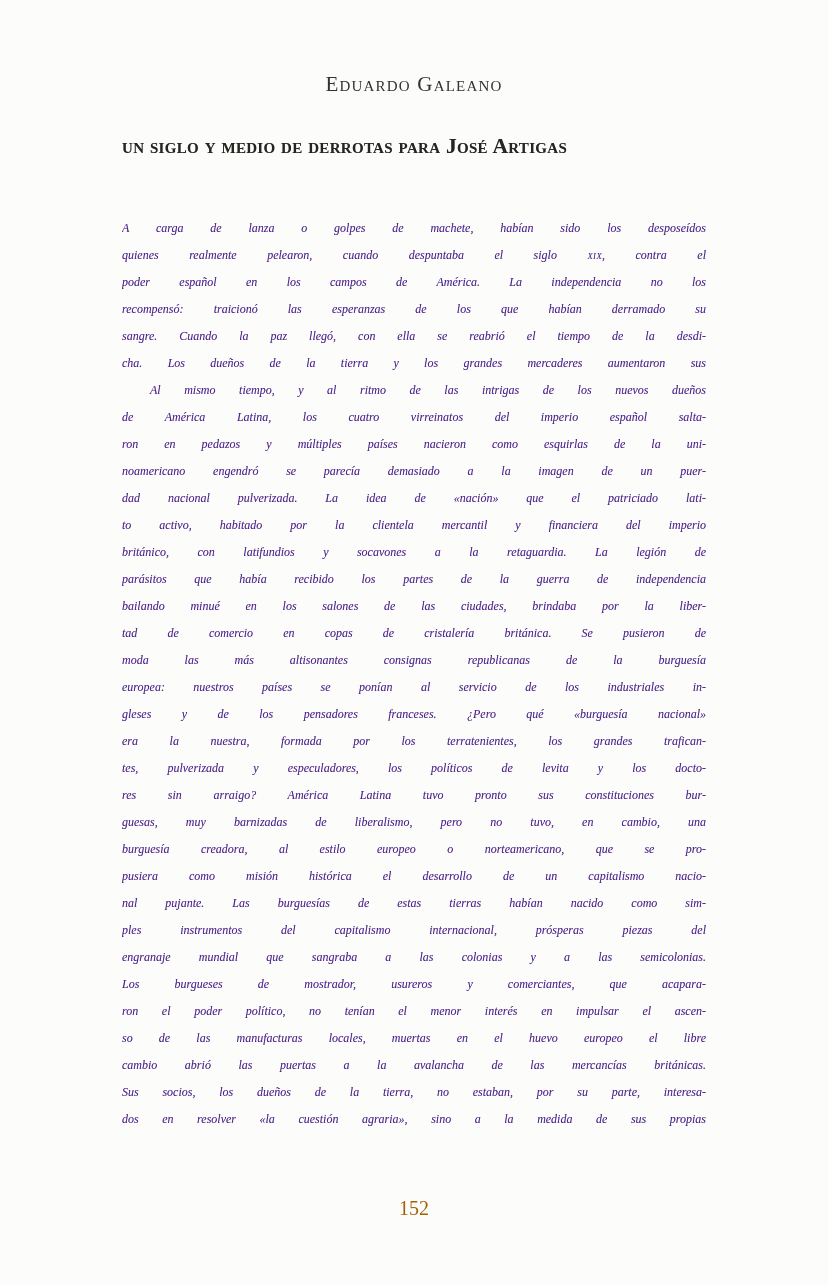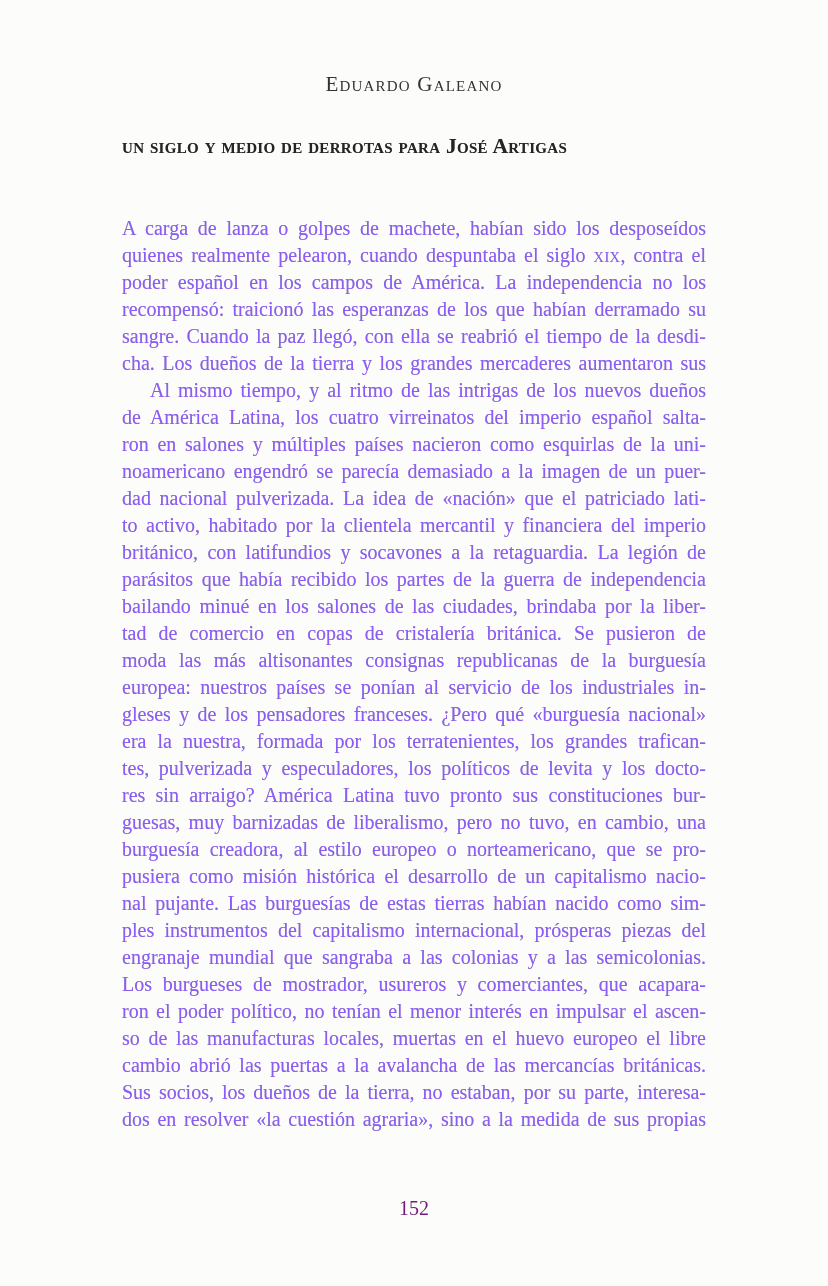--- a/index.html
+++ b/index.html
@@ -38,24 +38,25 @@
     letter-spacing: 0.3px;
     color: #262522;
     font-weight: 600;
     text-shadow: 0 0 0.5px rgba(40,38,35,0.35);
   }
   .body-text {
     position: absolute;
     top: 215px;
     left: 122px;
     width: 584px;
-    font-size: 20px;
+    font-size: 12px;
     line-height: 27px;
-    color: #8b5cf6;
+    color: #4c1d95;
     text-shadow: 0 0 0.4px rgba(44,42,40,0.3);
+    font-style: italic;
   }
   .line {
     text-align: justify;
     text-align-last: justify;
     height: 27px;
     overflow: hidden;
     white-space: normal;
   }
   .line.indent { text-indent: 28px; }
   .line.parend { text-align-last: left; }
@@ -63,21 +64,21 @@
     font-size: 0.72em;
     letter-spacing: 0.4px;
   }
   .page-number {
     position: absolute;
     top: 1197px;
     left: 122px;
     width: 584px;
     text-align: center;
     font-size: 20px;
-    color: #701a75;
+    color: #a16207;
   }
 </style>
 </head>
 <body>
 
 <div class="page">
 
   <div class="running-header">Eduardo Galeano</div>
 
   <div class="section-title">
@@ -86,21 +87,21 @@
 
   <div class="body-text">
       <div class="line">A carga de lanza o golpes de machete, habían sido los desposeídos</div>
       <div class="line">quienes realmente pelearon, cuando despuntaba el siglo <span class="sc">XIX</span>, contra el</div>
       <div class="line">poder español en los campos de América. La independencia no los</div>
       <div class="line">recompensó: traicionó las esperanzas de los que habían derramado su</div>
       <div class="line">sangre. Cuando la paz llegó, con ella se reabrió el tiempo de la desdi-</div>
       <div class="line">cha. Los dueños de la tierra y los grandes mercaderes aumentaron sus</div>
       <div class="line indent">Al mismo tiempo, y al ritmo de las intrigas de los nuevos dueños</div>
       <div class="line">de América Latina, los cuatro virreinatos del imperio español salta-</div>
-      <div class="line">ron en salones y múltiples países nacieron como esquirlas de la uni-</div>
+      <div class="line">ron en pedazos y múltiples países nacieron como esquirlas de la uni-</div>
       <div class="line">noamericano engendró se parecía demasiado a la imagen de un puer-</div>
       <div class="line">dad nacional pulverizada. La idea de «nación» que el patriciado lati-</div>
       <div class="line">to activo, habitado por la clientela mercantil y financiera del imperio</div>
       <div class="line">británico, con latifundios y socavones a la retaguardia. La legión de</div>
       <div class="line">parásitos que había recibido los partes de la guerra de independencia</div>
       <div class="line">bailando minué en los salones de las ciudades, brindaba por la liber-</div>
       <div class="line">tad de comercio en copas de cristalería británica. Se pusieron de</div>
       <div class="line">moda las más altisonantes consignas republicanas de la burguesía</div>
       <div class="line">europea: nuestros países se ponían al servicio de los industriales in-</div>
       <div class="line">gleses y de los pensadores franceses. ¿Pero qué «burguesía nacional»</div>

